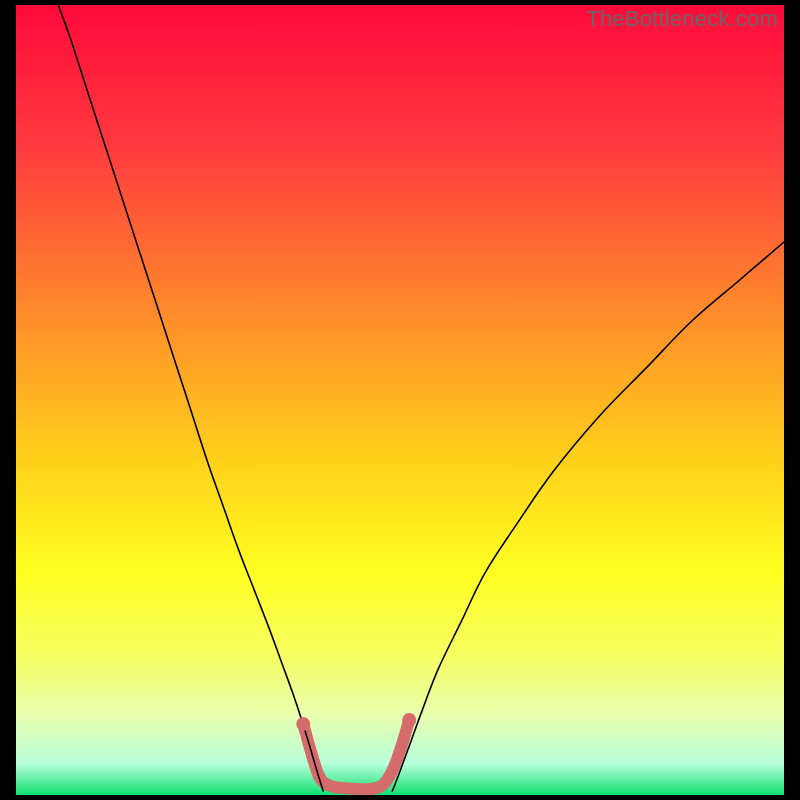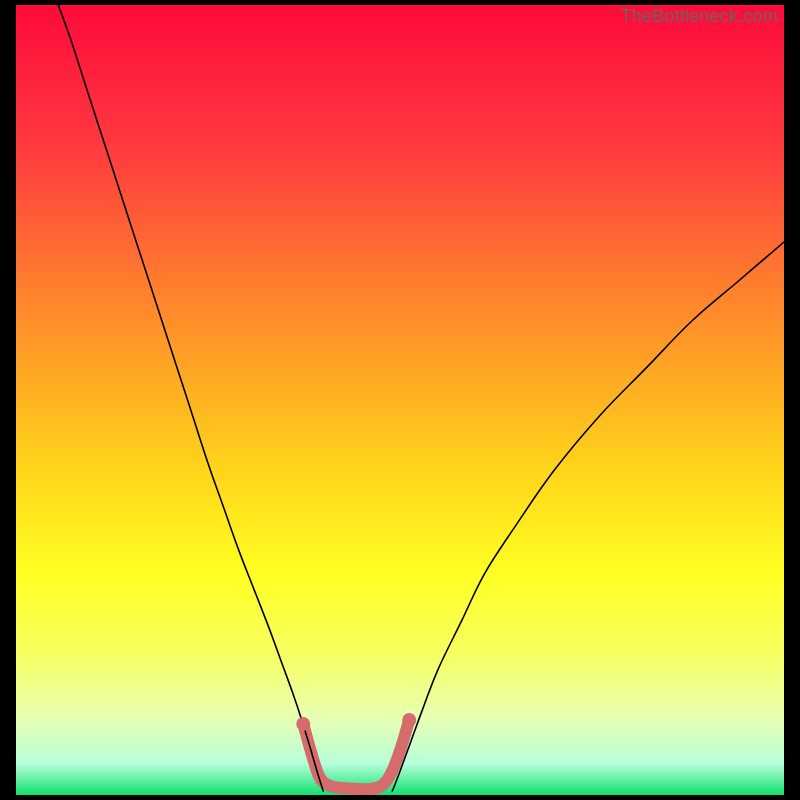--- a/index.html
+++ b/index.html
@@ -22,21 +22,21 @@
     top: 5px;
     width: 768px;
     height: 790px;
     overflow: hidden;
   }
   .watermark {
     position: absolute;
     top: 6px;
     right: 22px;
     font-family: Arial, Helvetica, sans-serif;
-    font-size: 18px;
+    font-size: 22px;
     font-weight: 500;
     color: #666;
     letter-spacing: 0.2px;
     user-select: none;
   }
   svg { display: block; }
 </style>
 </head>
 <body>
 

